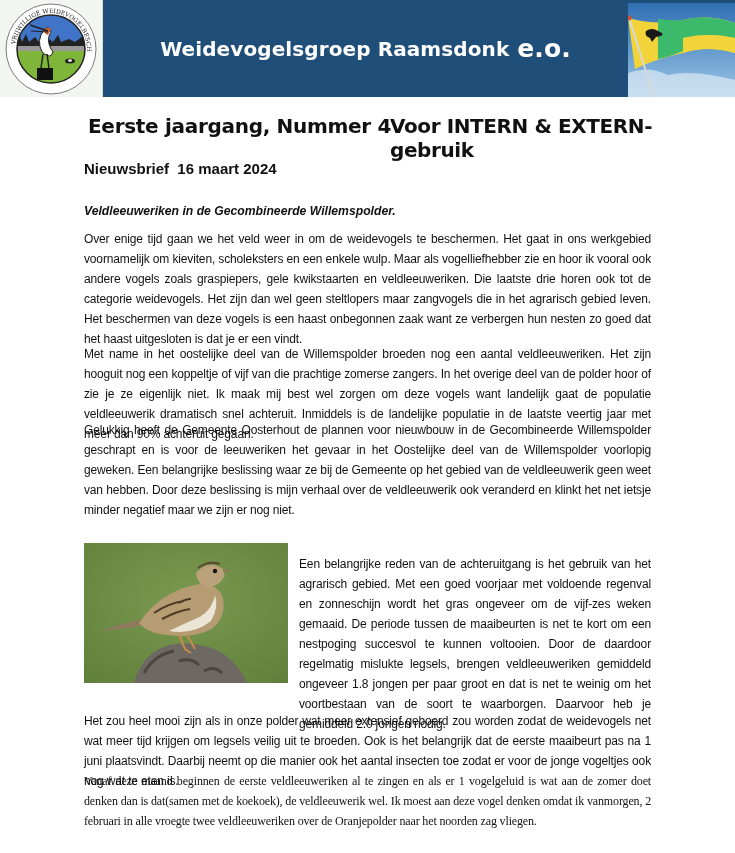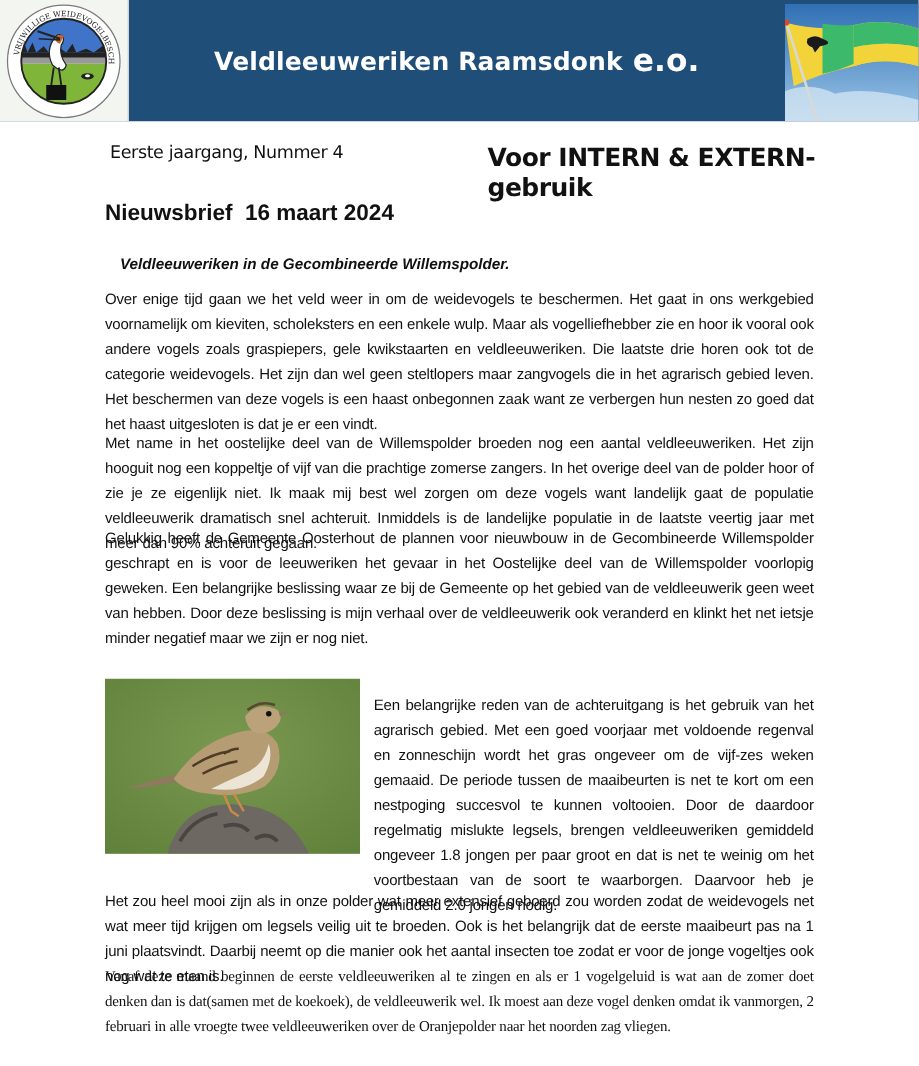--- a/index.html
+++ b/index.html
@@ -6,26 +6,26 @@
   html, body { width: 735px; height: 853px; overflow: hidden; background: #ffffff; }
   body { position: relative; font-family: "Liberation Sans", sans-serif; color: #111; }
 
   .banner { position: absolute; left: 0; top: 0; width: 735px; height: 97px; background: #1f4e79; }
   .logo-box { position: absolute; left: 0; top: 0; width: 103px; height: 97px; background: #f3f5f1; border-right: 1px solid #d8d8d8; }
   .logo-box svg { position: absolute; left: 3px; top: 2px; }
   .banner-title { position: absolute; left: 103px; top: 0; width: 525px; height: 97px; display: flex; align-items: center; justify-content: center; color: #ffffff; font-family: "DejaVu Sans", sans-serif; font-weight: bold; font-size: 20px; letter-spacing: 0.1px; }
   .banner-title .suffix { font-size: 25px; margin-left: 8px; }
   .flag-box { position: absolute; left: 628px; top: 3px; width: 107px; height: 94px; overflow: hidden; }
 
-  .meta-left { position: absolute; left: 88px; top: 114px; font-family: "DejaVu Sans", sans-serif; font-weight: normal; font-size: 14px; letter-spacing: -0.3px; }
+  .meta-left { position: absolute; left: 88px; top: 114px; font-family: "DejaVu Sans", sans-serif; font-weight: bold; font-size: 20px; letter-spacing: -0.3px; }
   .meta-right { position: absolute; left: 390px; top: 114px; font-family: "DejaVu Sans", sans-serif; font-weight: bold; font-size: 20px; letter-spacing: -0.4px; }
 
-  .page-title { position: absolute; left: 84px; top: 160px; font-family: "Liberation Sans", sans-serif; font-weight: bold; font-size: 18px; white-space: pre; }
+  .page-title { position: absolute; left: 84px; top: 160px; font-family: "Liberation Sans", sans-serif; font-weight: bold; font-size: 15px; white-space: pre; }
 
-  .subtitle { position: absolute; left: 84px; top: 204px; font-family: "Liberation Sans", sans-serif; font-weight: bold; font-style: italic; font-size: 12.2px; margin-left: 12px; }
+  .subtitle { position: absolute; left: 84px; top: 204px; font-family: "Liberation Sans", sans-serif; font-weight: bold; font-style: italic; font-size: 12.2px; }
 
   .para { position: absolute; left: 84px; width: 567px; font-family: "Liberation Sans", sans-serif; font-size: 12px; line-height: 20px; text-align: justify; color: #111; letter-spacing: -0.15px; }
   .p1 { top: 229px; }
   .p2 { top: 344px; }
   .p3 { top: 420px; }
   .p4 { left: 299px; width: 352px; top: 543px; margin-top: 11px; }
   .p5 { top: 711px; }
   .p6 { top: 771px; font-family: Liberation Serif, serif; }
 
   .bird-photo { position: absolute; left: 84px; top: 543px; width: 204px; height: 140px; overflow: hidden; background: #6f8f45; }
@@ -57,21 +57,21 @@
       <path d="M45 29 l-18 -6" stroke="#222" stroke-width="1.5"></path>
       <path d="M45 30 l-17 -1" stroke="#222" stroke-width="1.2"></path>
       <path d="M40 52 l-2 14 M44 52 l2 14" stroke="#222" stroke-width="1.5"></path>
       <rect x="34" y="66" width="16" height="12" fill="#111"></rect>
       <ellipse cx="67" cy="59" rx="5" ry="2.5" fill="#222"></ellipse>
       <ellipse cx="67" cy="58.5" rx="2" ry="1.2" fill="#fff"></ellipse>
       <text font-size="6" fill="#222" font-family="DejaVu Serif, serif"><textPath href="#ringpath" startOffset="4%">VRIJWILLIGE WEIDEVOGELBESCHERMING</textPath></text>
     </svg>
   </div>
   <div class="banner-title">
-    <span>Veldleeuweriken Raamsdonk</span>
+    <span>Weidevogelsgroep Raamsdonk</span>
     <span class="suffix">e.o.</span>
   </div>
   <div class="flag-box">
     <svg width="107" height="94" viewBox="0 0 107 94">
       <defs>
         <linearGradient id="sky" x1="0" y1="0" x2="0" y2="1">
           <stop offset="0" stop-color="#2f6fb3"></stop>
           <stop offset="1" stop-color="#9cc6e8"></stop>
         </linearGradient>
       </defs>

